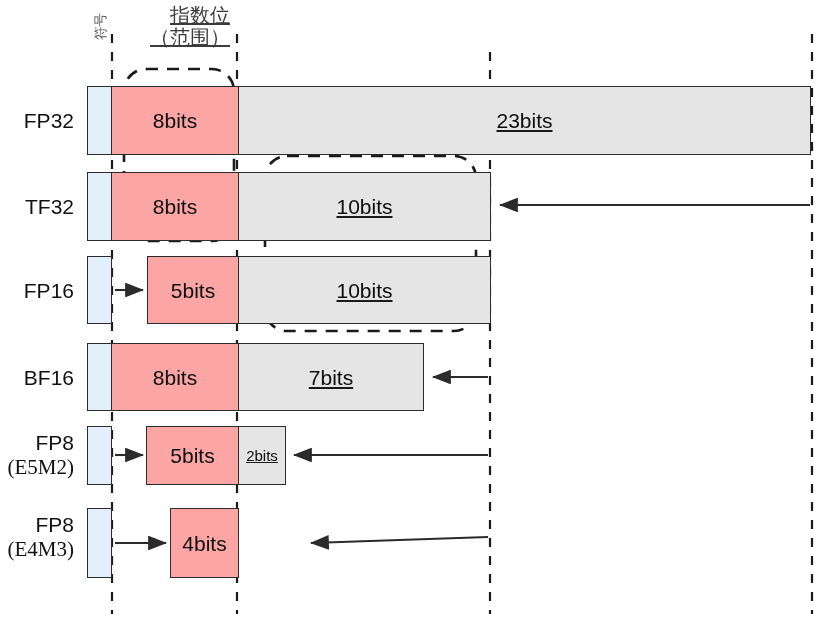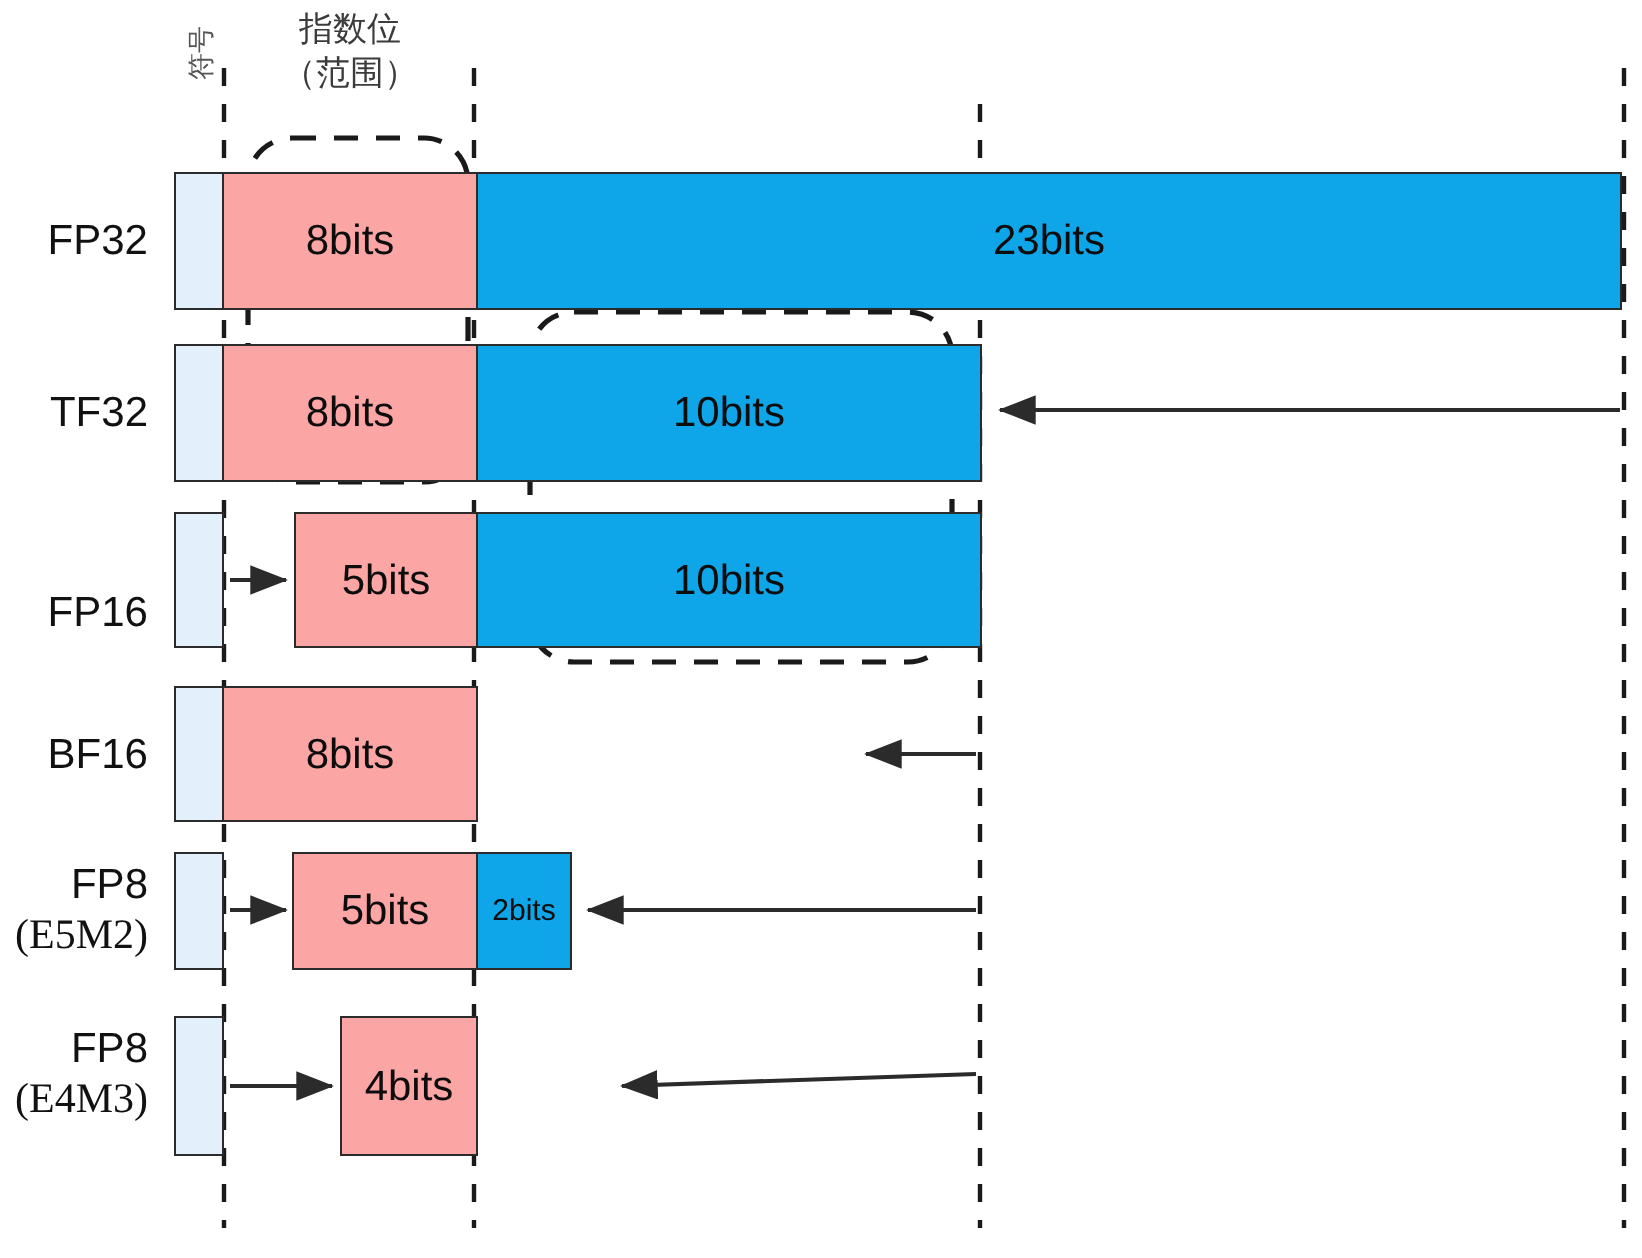--- a/index.html
+++ b/index.html
@@ -30,25 +30,26 @@
     position: absolute;
     text-align: right;
     font-size: 21px;
     line-height: 25px;
     color: #111111;
     white-space: nowrap;
   }
   .row-label .l2 { display: block; font-family: Liberation Serif, serif; }
   .col-header {
     position: absolute;
-    text-align: center;
-    font-size: 17px;
+    text-align: right;
+    font-size: 20px;
     line-height: 22px;
     color: #3b3b3b;
     white-space: nowrap;
+    text-decoration: underline;
   }
   .sign-label {
     position: absolute;
     font-size: 13.5px;
     color: #555555;
     white-space: nowrap;
     transform: rotate(-90deg);
     transform-origin: left top;
     letter-spacing: 0px;
   }
@@ -63,21 +64,21 @@
   }
   .seg-text {
     font-size: 21px;
     color: #0d0d0d;
     line-height: 1;
     white-space: nowrap;
   }
   .seg-text.small { font-size: 15px; }
   .sign-box { background: #e3f0fb; }
   .exp-box  { background: #fca5a5; }
-  .man-box  { background: #0ea5e9; }
+  .man-box  { background: #e5e5e5; text-decoration: underline; }
 </style>
 </head>
 <body>
 
 <div id="stage">
 
   <svg id="svg-layer" viewBox="0 0 821 629" xmlns="http://www.w3.org/2000/svg">
     <defs>
       <marker id="arrowhead" markerWidth="9" markerHeight="7" refX="8.5" refY="3.5" orient="auto" markerUnits="strokeWidth">
         <polygon points="0 0, 9 3.5, 0 7" fill="#2b2b2b"></polygon>
@@ -126,37 +127,40 @@
     <span>TF32</span>
   </div>
   <div class="seg sign-box" style="left:87px; top:172px; width:25px; height:69px;"></div>
   <div class="seg exp-box" style="left:111px; top:172px; width:128px; height:69px;">
     <span class="seg-text">8bits</span>
   </div>
   <div class="seg man-box" style="left:238px; top:172px; width:253px; height:69px;">
     <span class="seg-text">10bits</span>
   </div>
 
-  <div class="row-label" style="left:0px; top:278px; width:74px;margin-top:16px;">
+  <div class="row-label" style="left:0px; top:278px; width:74px;">
     <span>FP16</span>
   </div>
   <div class="seg sign-box" style="left:87px; top:256px; width:25px; height:68px;"></div>
   <div class="seg exp-box" style="left:147px; top:256px; width:92px; height:68px;">
     <span class="seg-text">5bits</span>
   </div>
   <div class="seg man-box" style="left:238px; top:256px; width:253px; height:68px;">
     <span class="seg-text">10bits</span>
   </div>
 
   <div class="row-label" style="left:0px; top:365px; width:74px;">
     <span>BF16</span>
   </div>
   <div class="seg sign-box" style="left:87px; top:343px; width:25px; height:68px;"></div>
   <div class="seg exp-box" style="left:111px; top:343px; width:128px; height:68px;">
     <span class="seg-text">8bits</span>
+  </div>
+  <div class="seg man-box" style="left:238px; top:343px; width:186px; height:68px;">
+    <span class="seg-text">7bits</span>
   </div>
 
   <div class="row-label" style="left:0px; top:430px; width:74px;">
     <span>FP8</span>
     <span class="l2">(E5M2)</span>
   </div>
   <div class="seg sign-box" style="left:87px; top:426px; width:25px; height:59px;"></div>
   <div class="seg exp-box" style="left:146px; top:426px; width:93px; height:59px;">
     <span class="seg-text">5bits</span>
   </div>

